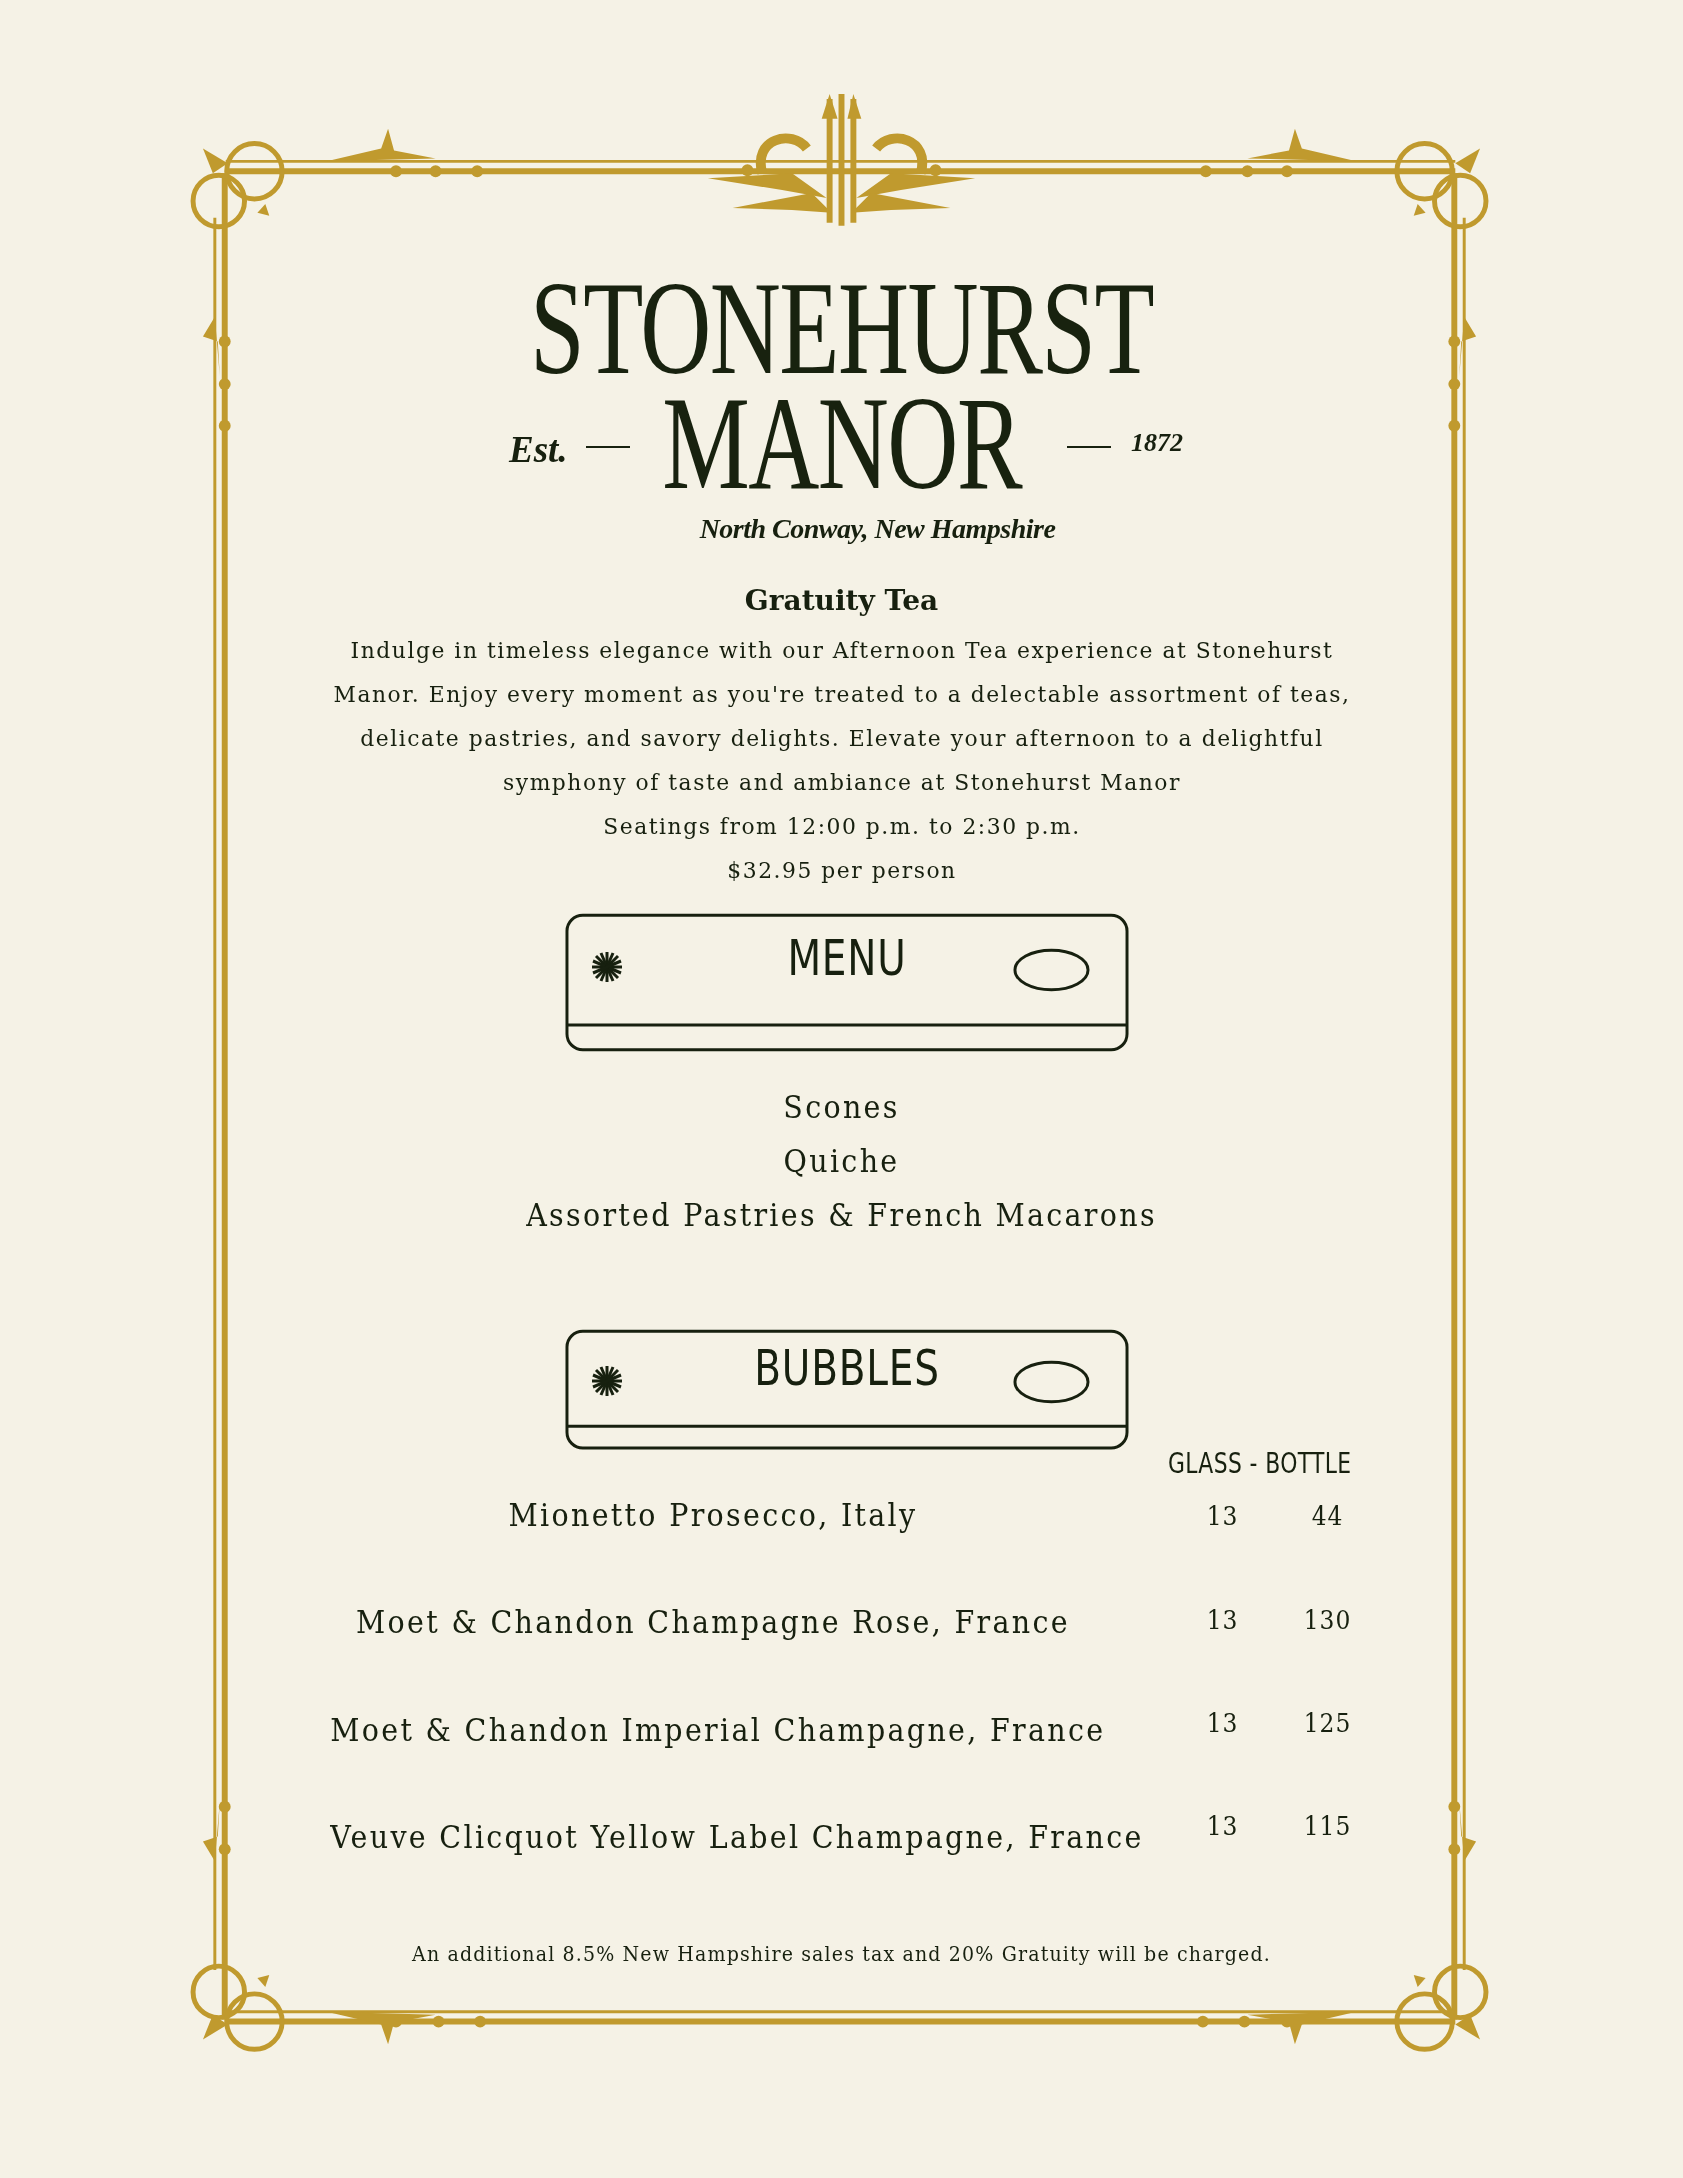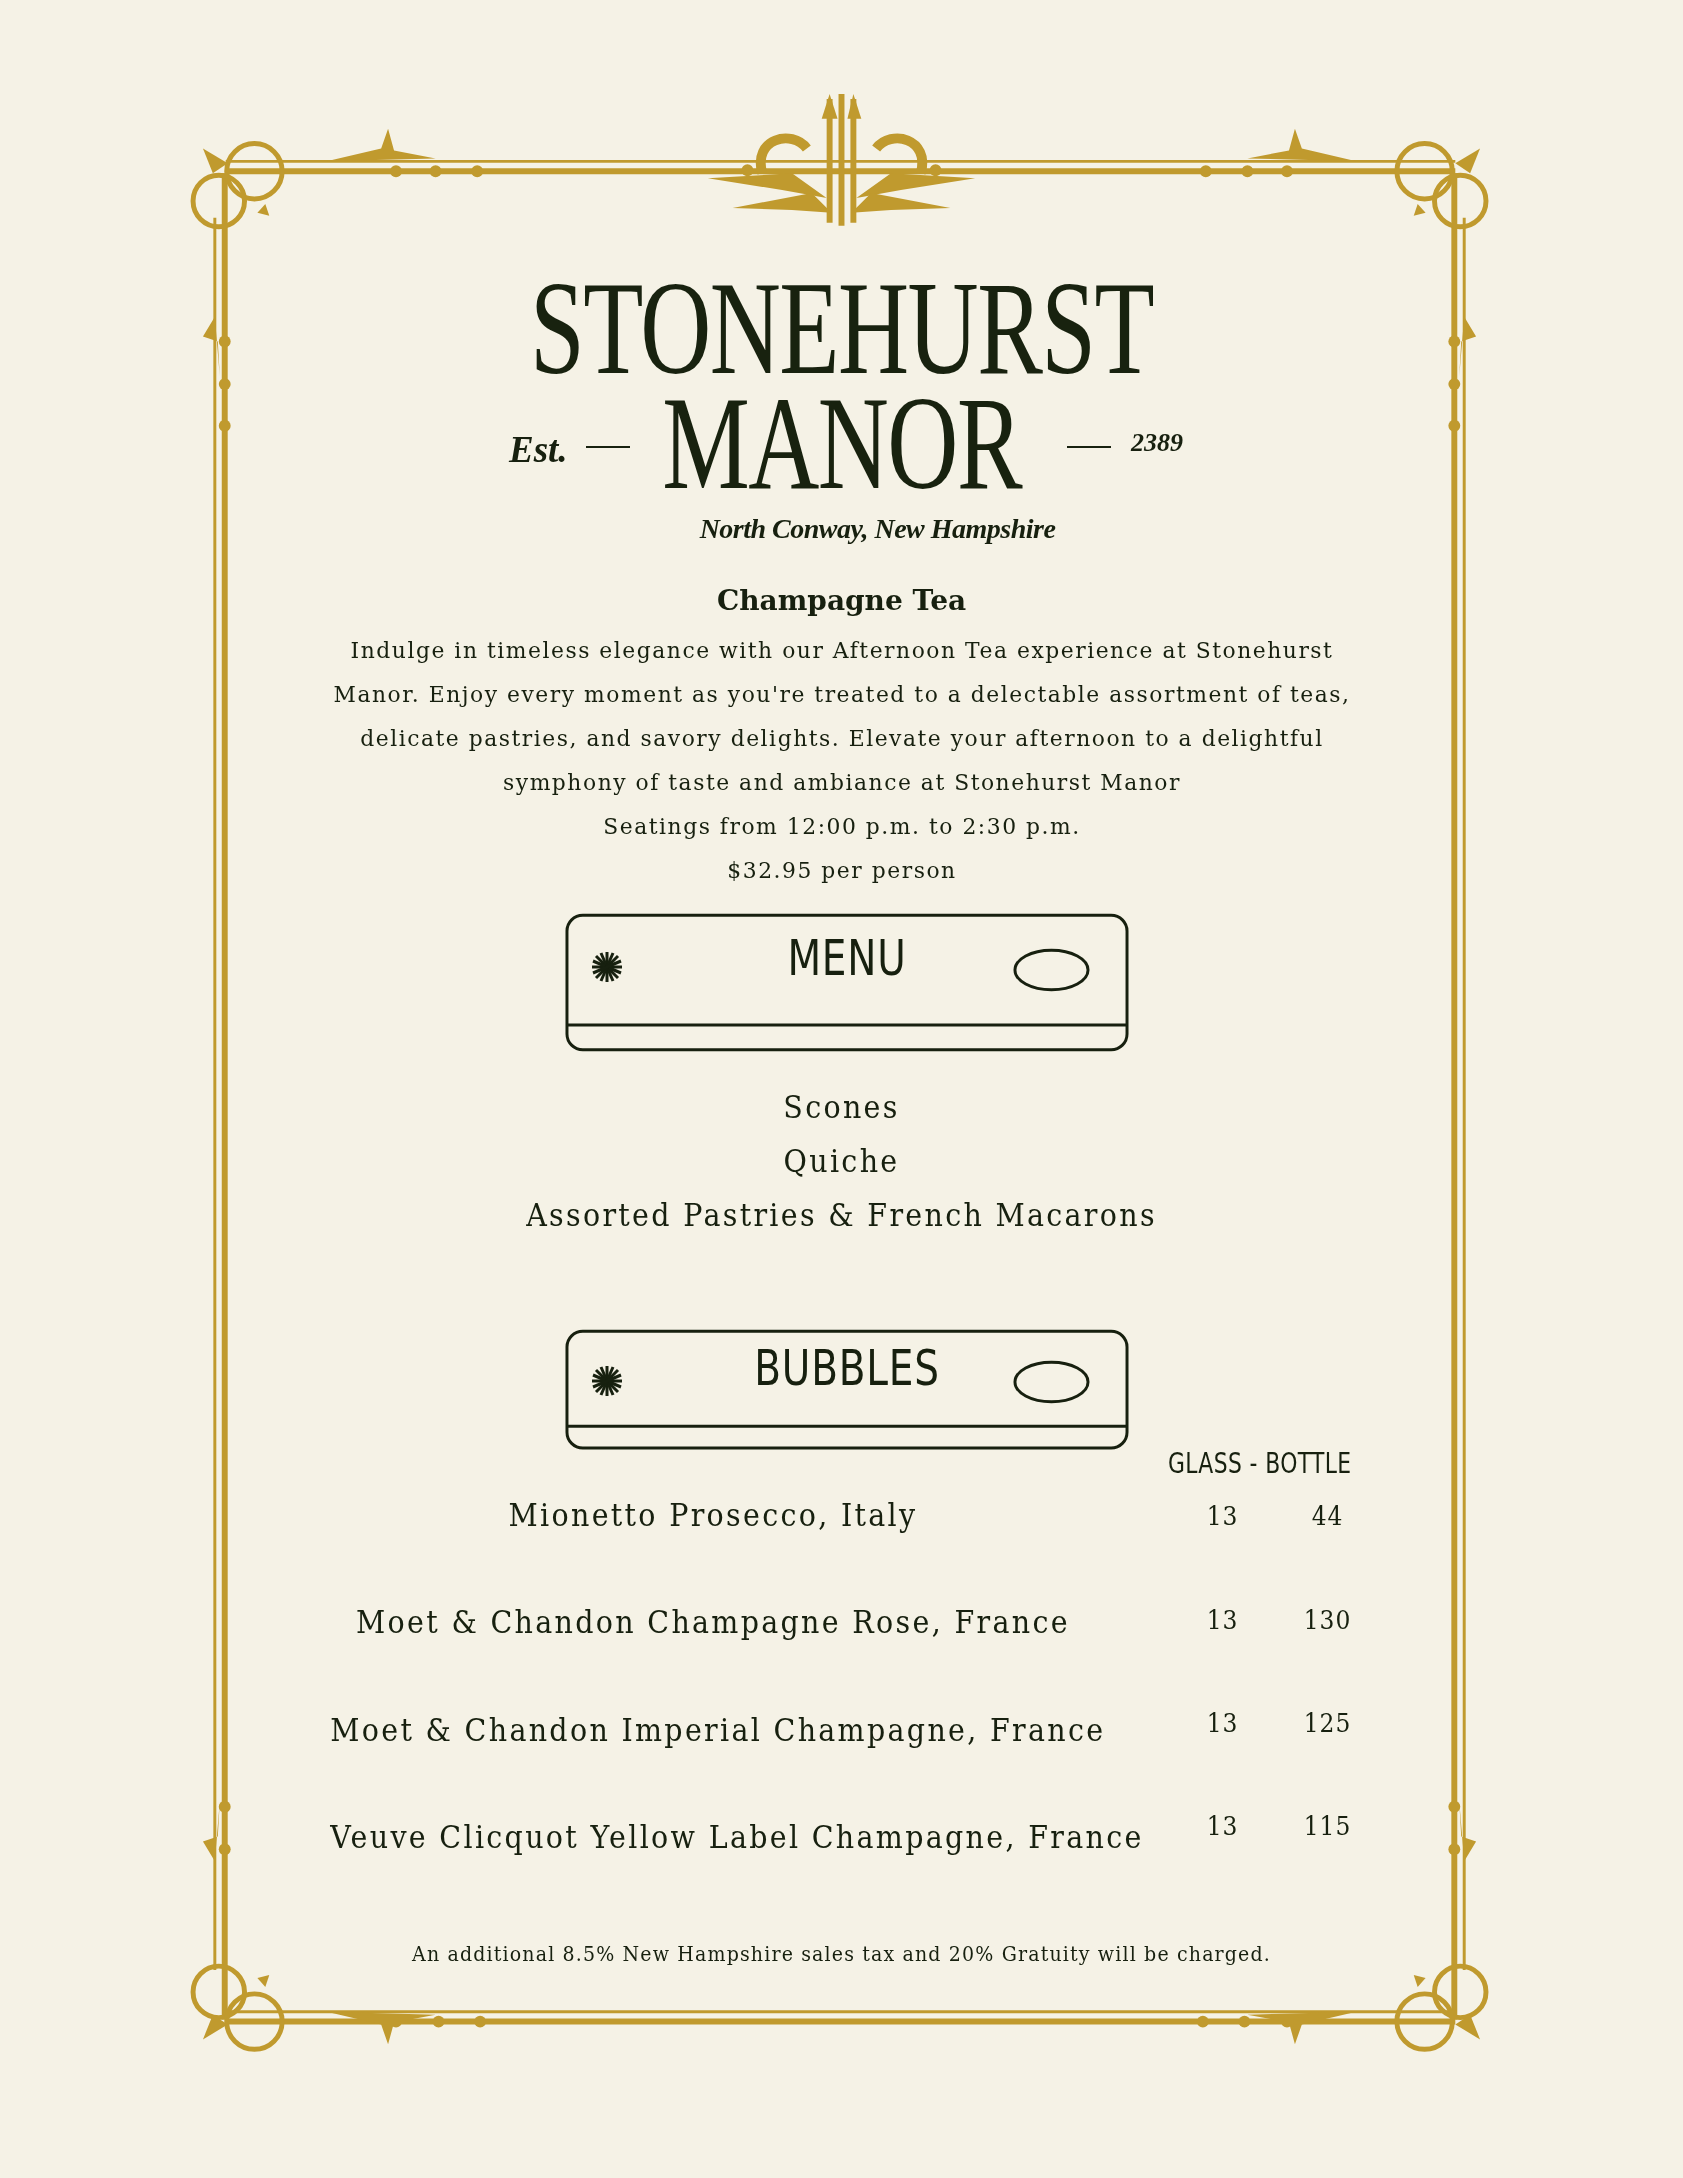--- a/index.html
+++ b/index.html
@@ -123,24 +123,24 @@
     <path d="M260 1998 L272 1995 L268 2007 Z"></path>
       <path d="M1440 1998 L1428 1995 L1432 2007 Z"></path>
   </g>
 </svg>
 
 <div class="abs center title-1">STONEHURST</div>
 <div class="abs center title-2">MANOR</div>
 <div class="abs est">Est.</div>
 <div class="abs dash" style="left:586px;"></div>
 <div class="abs dash" style="left:1067px;"></div>
-<div class="abs year">2389</div>
+<div class="abs year">1872</div>
 <div class="abs center script">North Conway, New Hampshire</div>
 
-<div class="abs center tea-title">Champagne Tea</div>
+<div class="abs center tea-title">Gratuity Tea</div>
 <div class="abs desc">
   <p>Indulge in timeless elegance with our Afternoon Tea experience at Stonehurst</p>
   <p>Manor. Enjoy every moment as you're treated to a delectable assortment of teas,</p>
   <p>delicate pastries, and savory delights. Elevate your afternoon to a delightful</p>
   <p>symphony of taste and ambiance at Stonehurst Manor</p>
   <p>Seatings from 12:00 p.m. to 2:30 p.m.</p>
   <p>$32.95 per person</p>
 </div>
 
 <div class="section-box" style="top:913px;">

